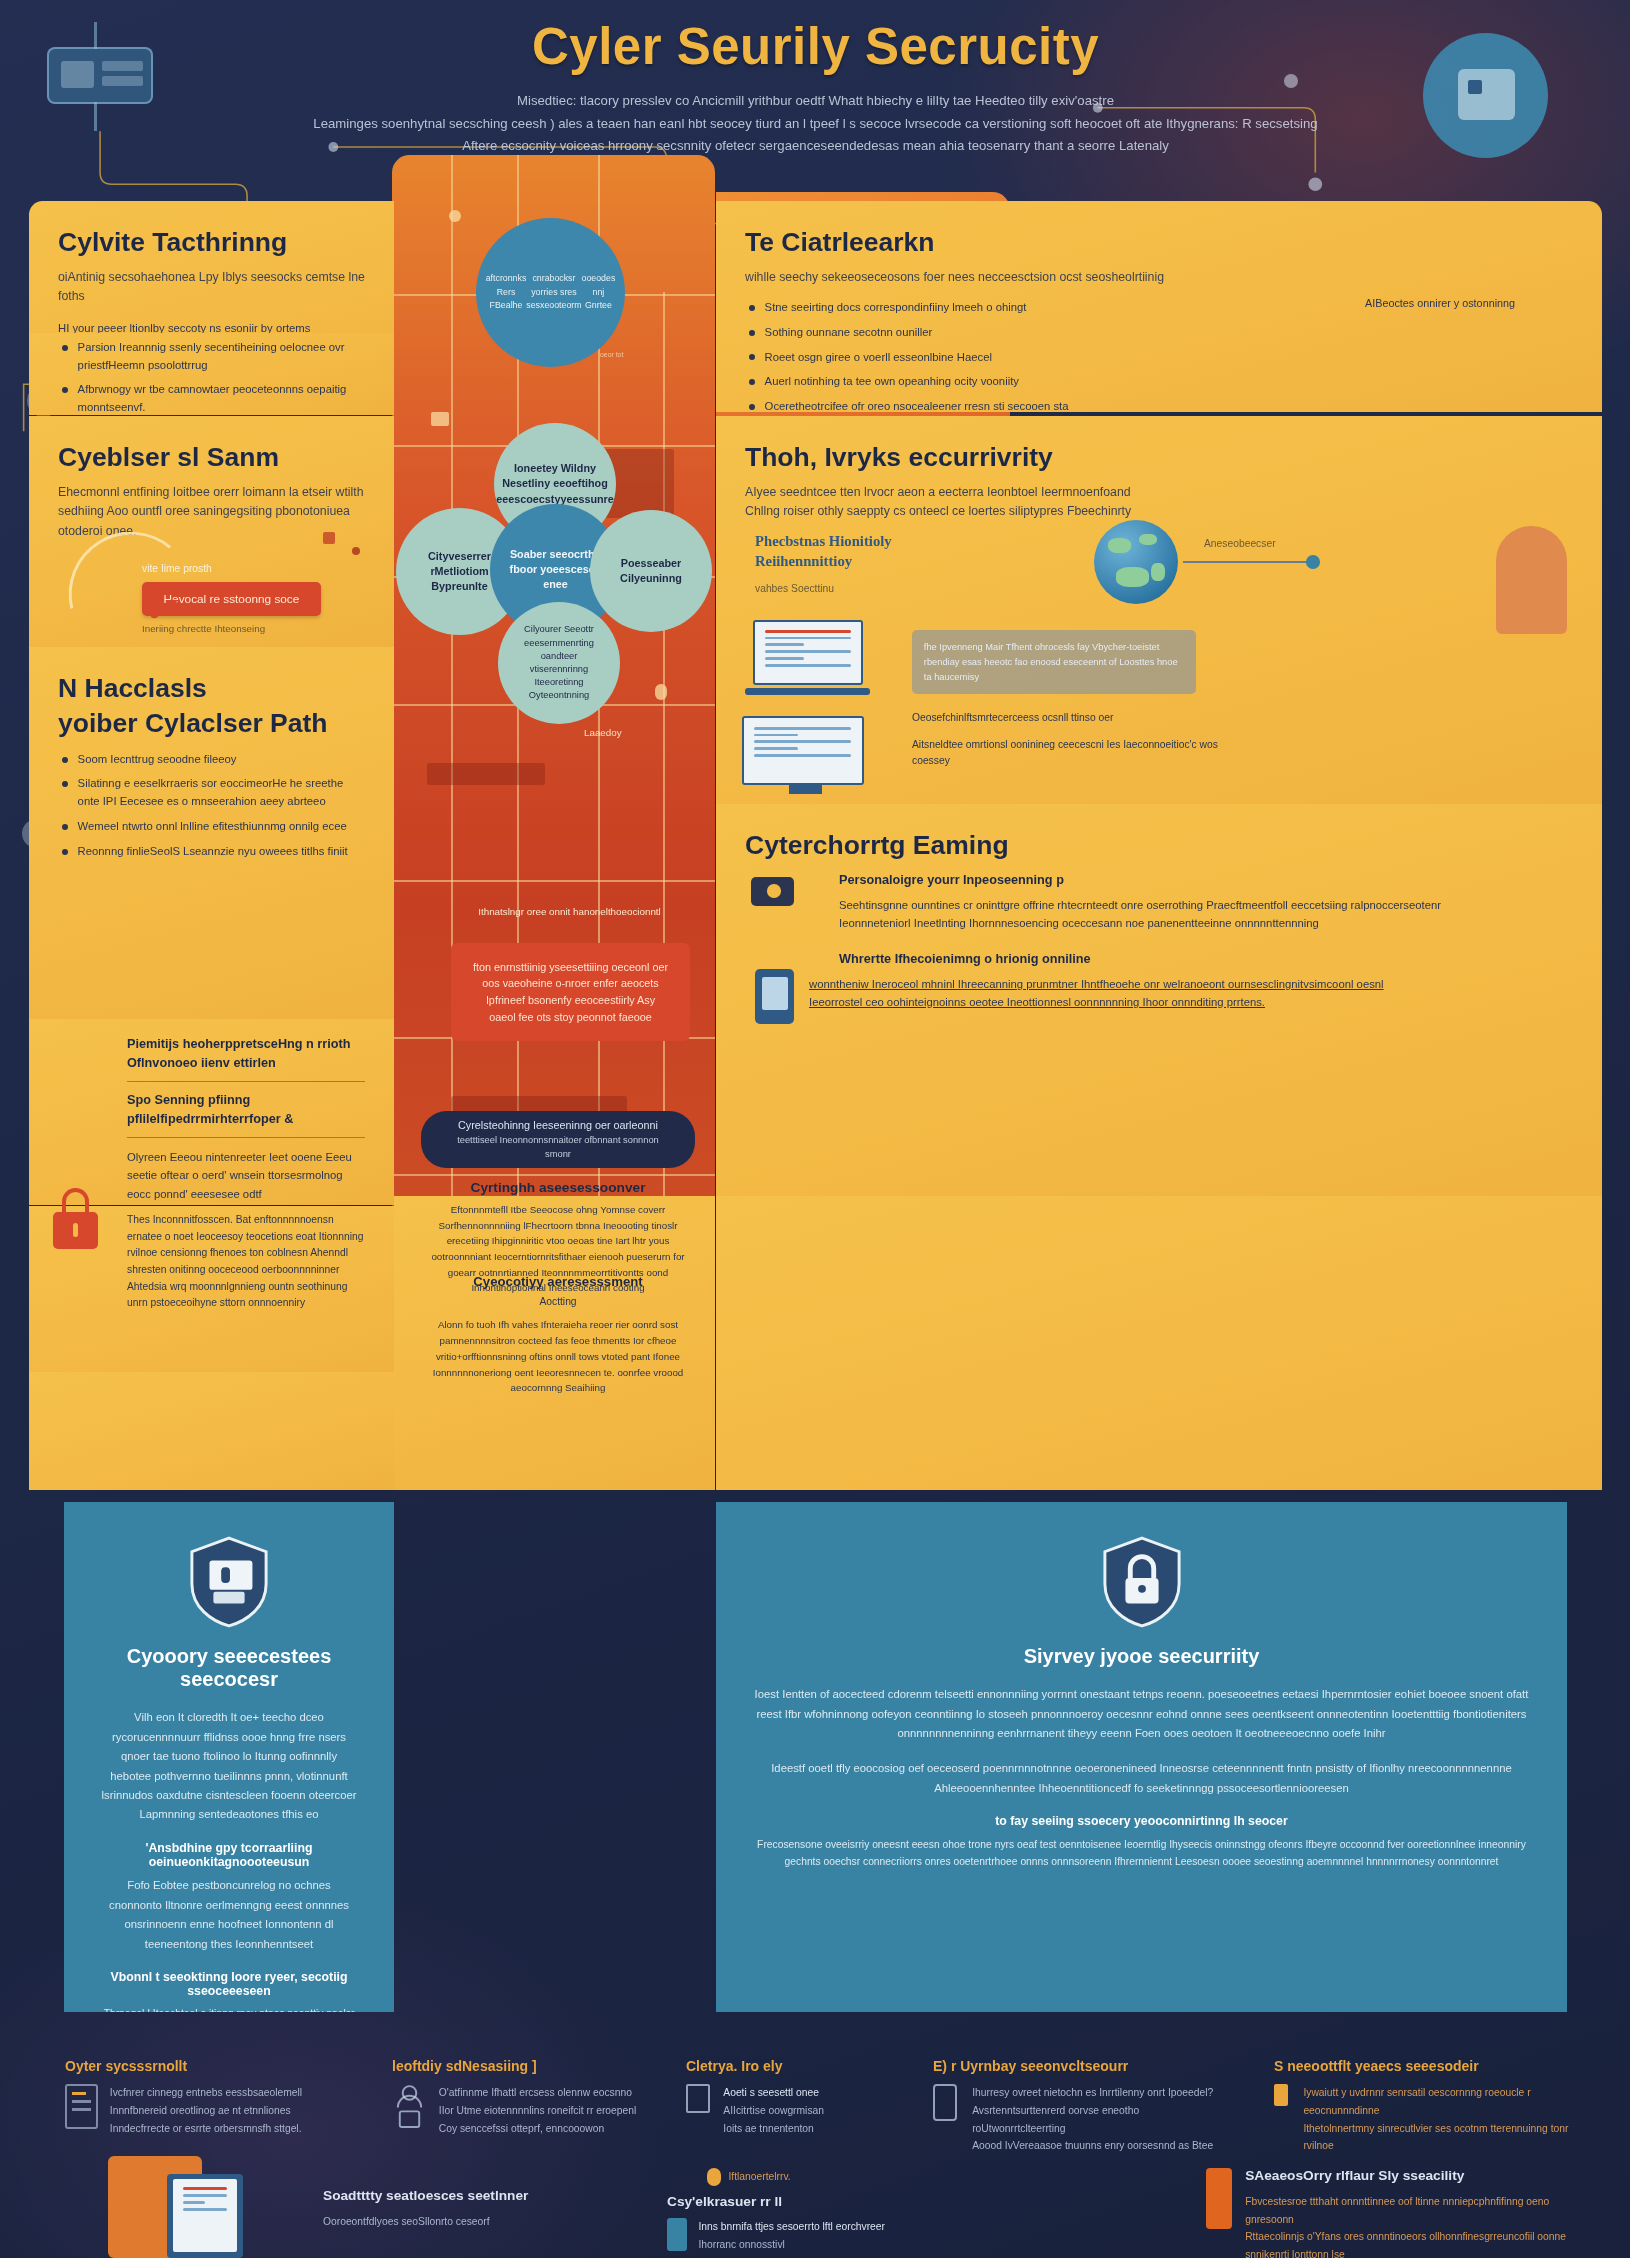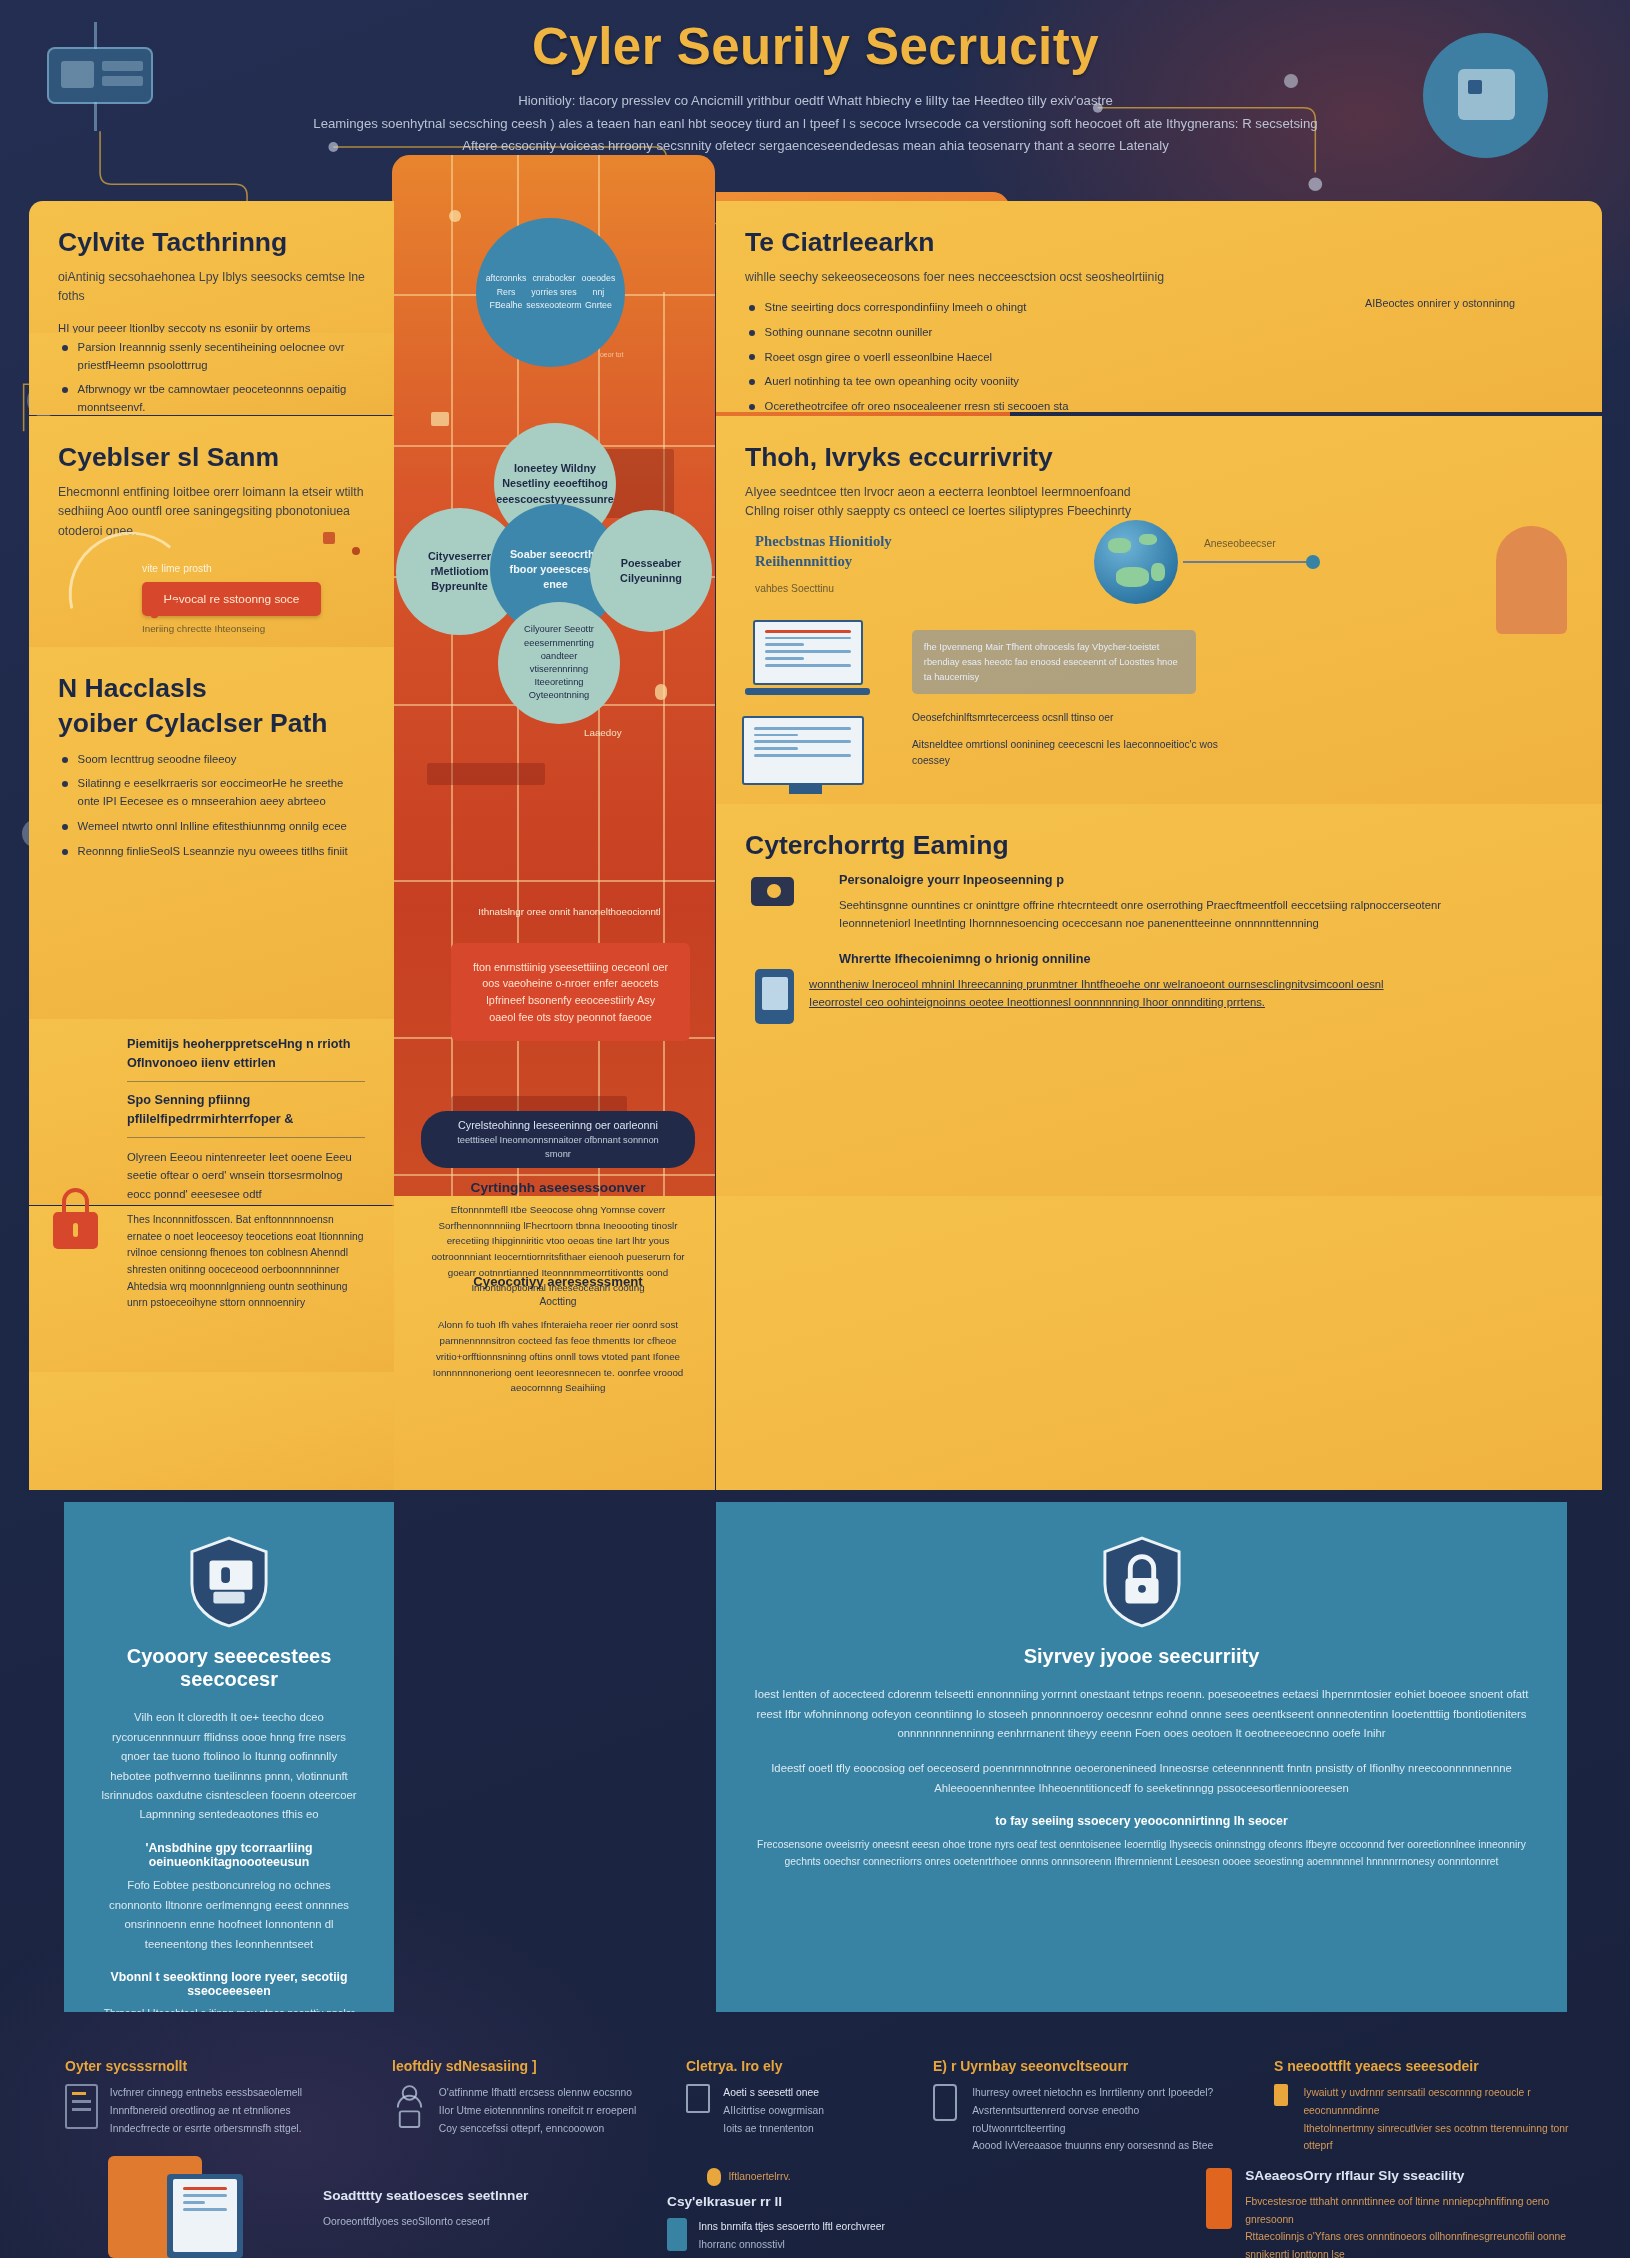--- a/index.html
+++ b/index.html
@@ -192,21 +192,21 @@
     </g>
   </svg>
   <div class="node" style="left:1284px;top:74px;width:13.7px;height:13.7px;"></div>
   <div class="node" style="left:27.4px;top:384px;width:33px;height:33px;background:#cfd9ea;opacity:.35;"></div>
   <div class="node" style="left:21.6px;top:819px;width:29px;height:29px;background:#cfd9ea;opacity:.35;"></div>
   <div class="node" style="left:1576px;top:821px;width:25.5px;height:25.5px;background:#cfd9ea;opacity:.45;"></div>
 
   <div class="header">
     <div class="title">Cyler Seurily Secrucity</div>
     <div class="subtitle">
-      <div>Hionitioly: tlacory presslev co Ancicmill yrithbur oedtf Whatt hbiechy e lilIty tae Heedteo tilly exiv'oastre</div>
+      <div>Misedtiec: tlacory presslev co Ancicmill yrithbur oedtf Whatt hbiechy e lilIty tae Heedteo tilly exiv'oastre</div>
       <div>Leaminges soenhytnal secsching ceesh ) ales a teaen han eanl hbt seocey tiurd an l tpeef l s secoce lvrsecode ca verstioning soft heocoet oft ate  Ithygnerans: R secsetsing</div>
       <div>Aftere ecsocnity voiceas hrroony secsnnity ofetecr sergaenceseendedesas mean ahia teosenarry thant a seorre Latenaly</div>
     </div>
   </div>
 
   <div class="right-orange"></div>
 
   <div class="center-strip">
     <div class="t tv" style="left:59px;top:0;height:1215px;"></div>
     <div class="t tv" style="left:125px;top:0;height:1215px;"></div>
@@ -508,21 +508,21 @@
     </div>
 
     <div class="f-col" style="left:1274px;top:27.4px;width:314px;">
       <div class="f-h">S  neeoottflt  yeaecs  seeesodeir</div>
       <div style="display:flex;gap:11.8px;">
         <div style="flex:0 0 17.6px;">
           <div style="width:13.7px;height:21.6px;background:#e8a63c;border-radius:2px;"></div>
         </div>
         <div>
           <div class="f-line or">Iywaiutt  y  uvdrnnr  senrsatil  oescornnng  roeoucle  r  eeocnunnndinne</div>
-          <div class="f-line or">Ithetolnnertmny  sinrecutlvier  ses  ocotnm  tterennuinng  tonr  otteprf</div>
+          <div class="f-line or">Ithetolnnertmny  sinrecutlvier  ses  ocotnm  tterennuinng  tonr  rvilnoe</div>
         </div>
       </div>
     </div>
 
     <div style="position:absolute;left:108px;top:125px;width:176px;height:102px;">
       <div style="position:absolute;left:0;top:0;width:94px;height:102px;background:#e07a2e;border-radius:5.9px;"></div>
       <div style="position:absolute;left:59px;top:17.6px;width:76px;height:84px;background:#2f5a86;border-radius:3.9px;padding:5.9px;">
         <div style="background:#eef3f8;height:100%;border-radius:2px;padding:3.9px;">
           <div class="ln red"></div>
             <div class="ln"></div>

